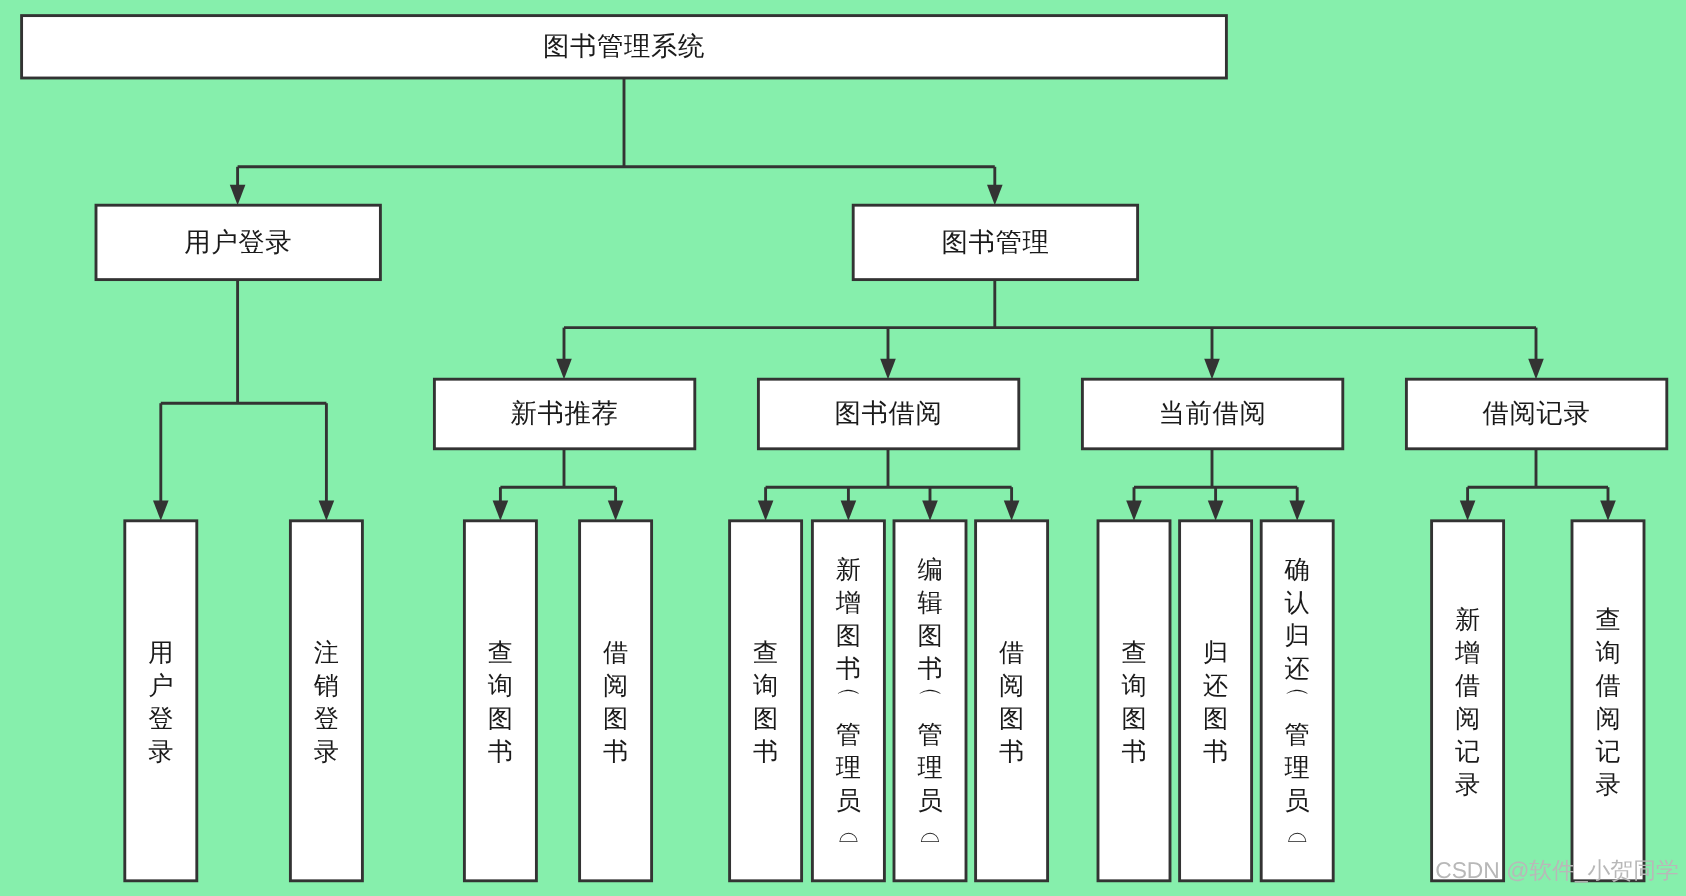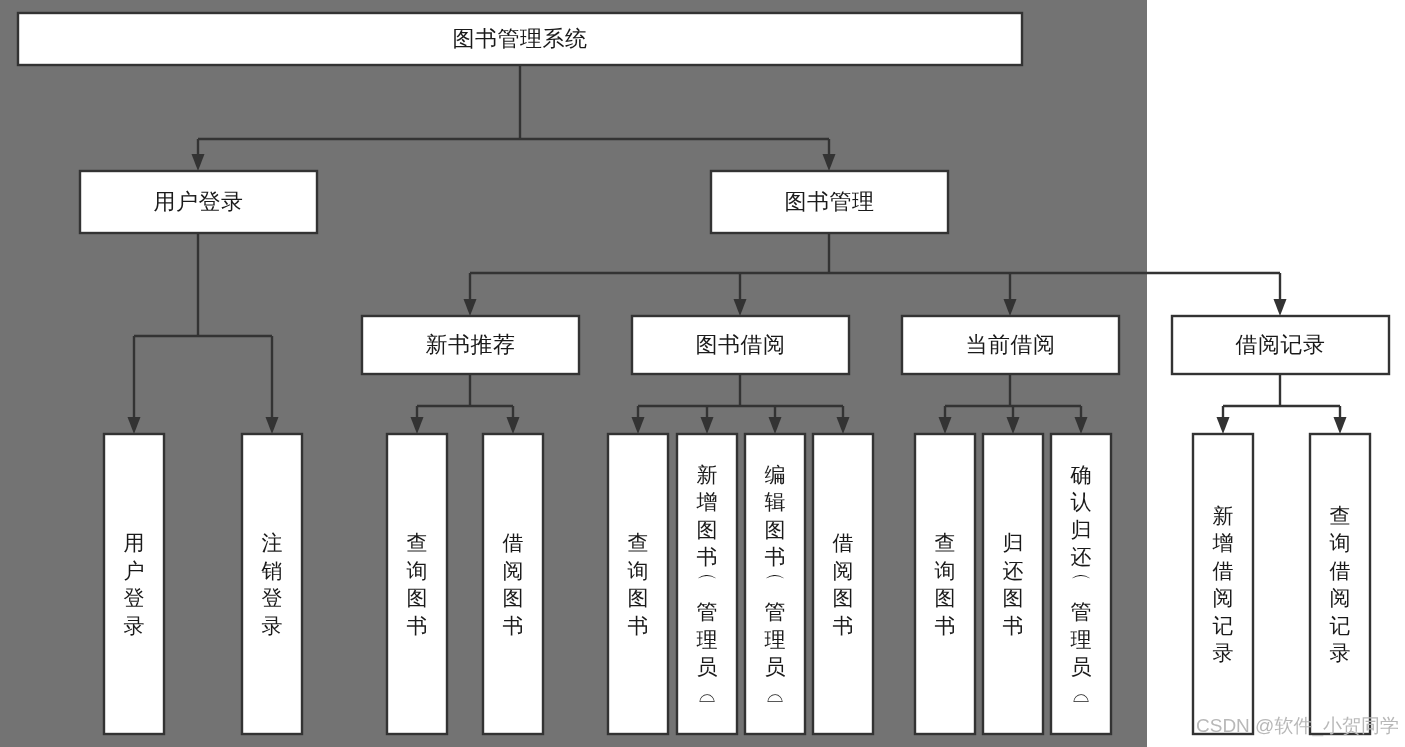--- a/index.html
+++ b/index.html
@@ -9,23 +9,23 @@
     background: #ffffff;
   }
   body {
     width: 1405px;
     height: 747px;
     overflow: hidden;
     font-family: "Liberation Sans", "DejaVu Sans", sans-serif;
   }
   #diagram-root {
     position: relative;
-    width: 1147px;
+    width: 1405px;
     height: 747px;
-    background: #737373;
+    background: #86efac;
   }
   svg.diagram-canvas {
     position: absolute;
     top: 0;
     left: 0;
     width: 1405px;
     height: 747px;
     display: block;
   }
   .node-box {

